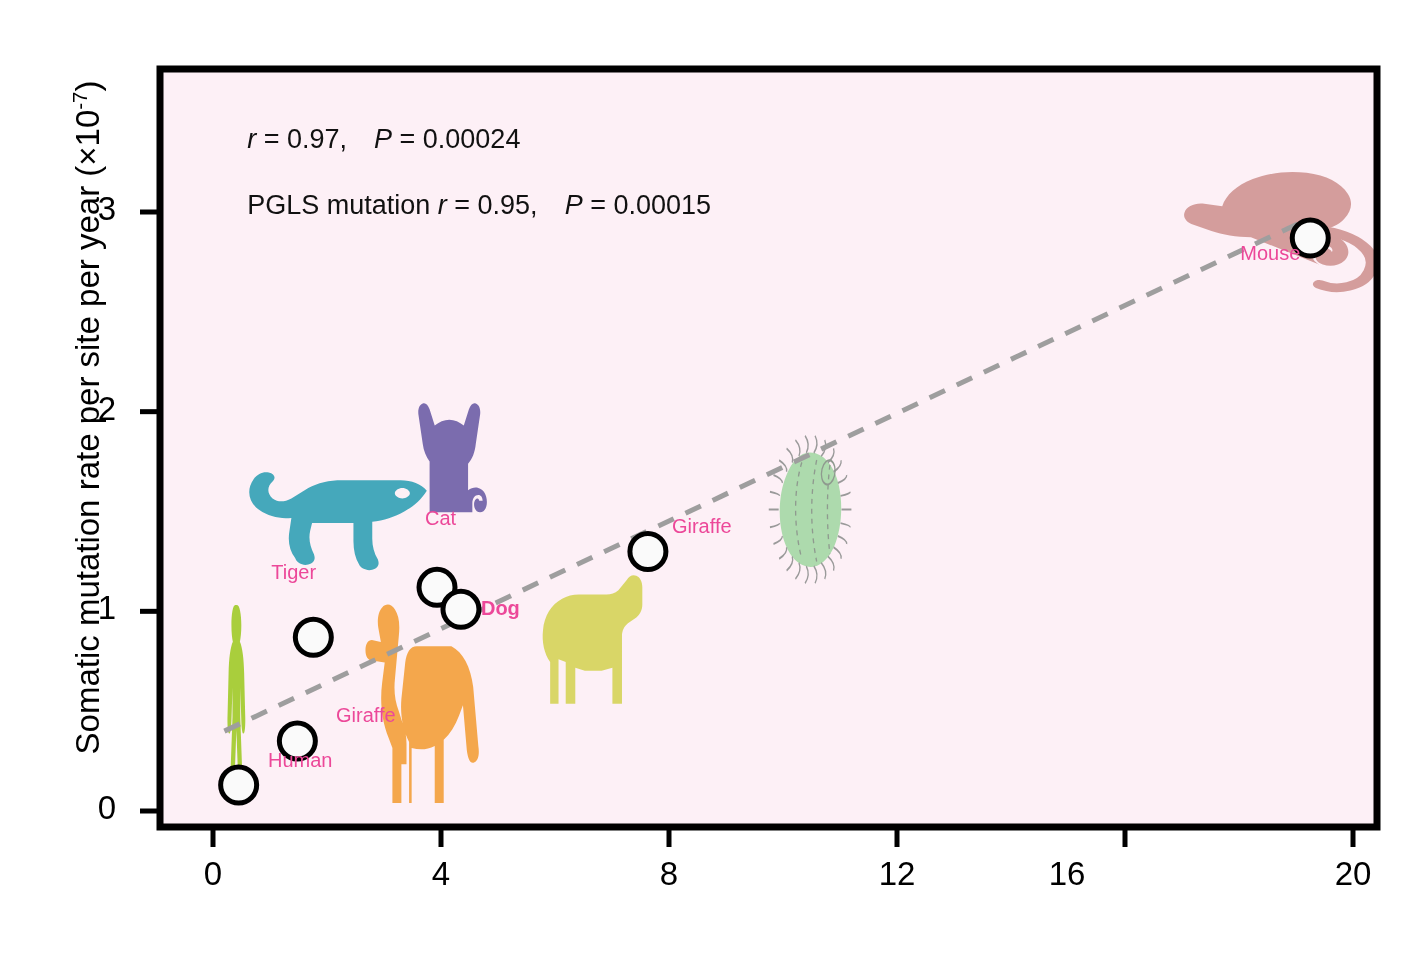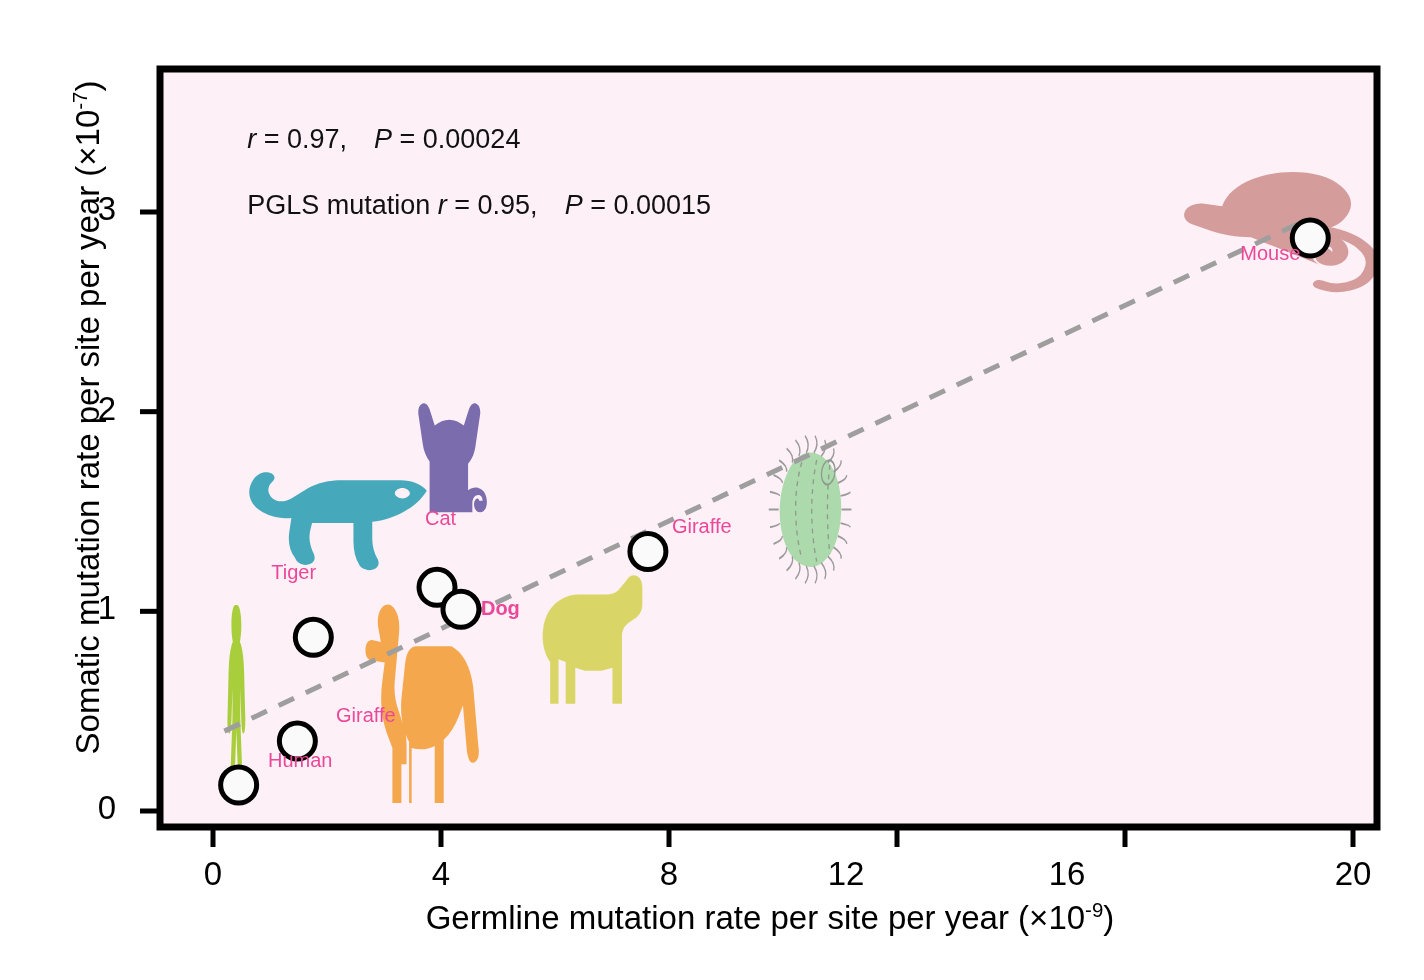--- a/index.html
+++ b/index.html
@@ -42,23 +42,20 @@
 </style>
 </head>
 <body>
 
 <div id="figure">
 
   <div class="ylabel">
     <span>Somatic mutation rate per site per year (×10</span><sup>-7</sup><span>)</span>
   </div>
 
-  <div class="xlabel">
-    <span>Germline mutation rate per site per year (×10</span><sup>-9</sup><span>)</span>
-  </div>
 
   <svg id="canvas" width="1424" height="980" xmlns="http://www.w3.org/2000/svg" style="position:absolute;left:0;top:0;">
     <defs>
       <clipPath id="plotclip">
           <rect x="160" y="69" width="1217" height="758"></rect>
         </clipPath>
     </defs>
     <rect id="plot-bg" x="160" y="69" width="1217" height="758" fill="#fdf0f6"></rect>
     <g id="silhouettes" clip-path="url(#plotclip)">
         <g transform="translate(218.7,601.35) scale(0.35339999999999994,1.8369333333333333)">
@@ -140,21 +137,21 @@
         <line x1="140" y1="611.3333333333334" x2="160" y2="611.3333333333334" stroke="#000" stroke-width="5"></line>
         <line x1="140" y1="411.6666666666667" x2="160" y2="411.6666666666667" stroke="#000" stroke-width="5"></line>
         <line x1="140" y1="212" x2="160" y2="212" stroke="#000" stroke-width="5"></line>
       </g>
   </svg>
 
   <div id="ticklabels">
       <div class="tick-label-x" style="left: 183px; top: 855px;">0</div>
       <div class="tick-label-x" style="left: 411px; top: 855px;">4</div>
       <div class="tick-label-x" style="left: 639px; top: 855px;">8</div>
-      <div class="tick-label-x" style="left: 816px; top: 855px;">12</div>
+      <div class="tick-label-x" style="left: 867px; top: 855px;">12</div>
       <div class="tick-label-x" style="left: 1037px; top: 855px;">16</div>
       <div class="tick-label-x" style="left: 1323px; top: 855px;">20</div>
       <div class="tick-label-y" style="left: 70px; top: 789px;">0</div>
       <div class="tick-label-y" style="left: 70px; top: 589.333px;">1</div>
       <div class="tick-label-y" style="left: 70px; top: 389.667px;">2</div>
       <div class="tick-label-y" style="left: 70px; top: 190px;">3</div>
     </div>
   <div id="annotations">
       <div class="annot" style="left: 247.2px; top: 124.117px;"><i>r</i><span> = 0.97, </span><i>P</i><span> = 0.00024</span></div>
       <div class="annot" style="left: 247.2px; top: 190.007px;"><span>PGLS mutation </span><i>r</i><span> = 0.95, </span><i>P</i><span> = 0.00015</span></div>

